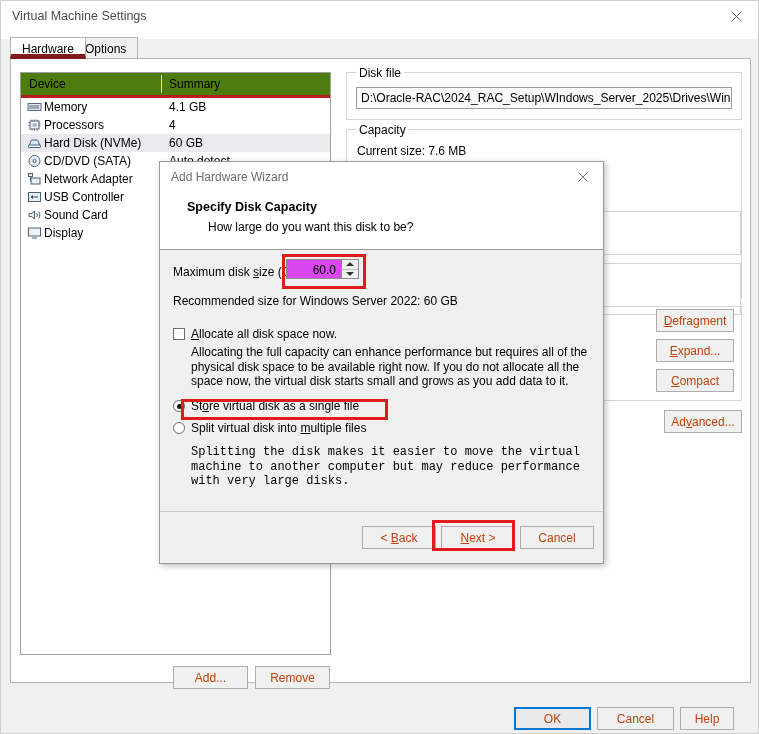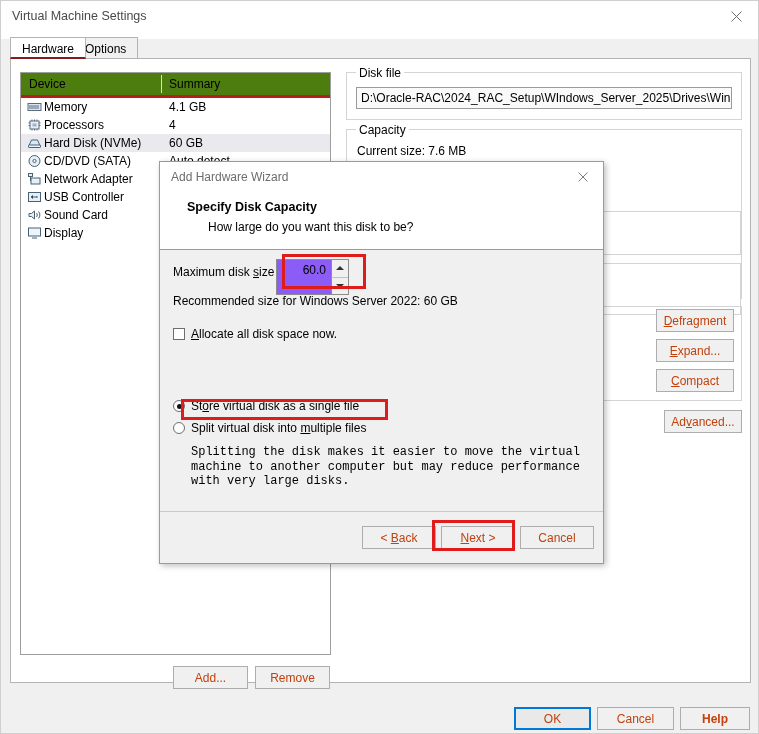--- a/index.html
+++ b/index.html
@@ -60,21 +60,21 @@
     padding: 0 11px;
     line-height: 22px;
     font-size: 12px;
     border: 1px solid #b4b4b4;
     box-sizing: border-box;
     background: #f0f0f0;
     cursor: default;
   }
   .tab.active {
     background: #ffffff;
-    border-bottom: 2px solid #7f1d1d;
+    border-bottom: 5px solid #7f1d1d;
     z-index: 3;
   }
   .tab-hardware { left: 0; }
   .tab-options  { left: 63px; }
 
   .tabpage {
     position: absolute;
     left: 9px; top: 57px;
     width: 741px; height: 625px;
     background: #ffffff;
@@ -194,21 +194,21 @@
 
   .btn-defragment { position: absolute; left: 655px; top: 308px; width: 78px; height: 23px; }
   .btn-expand     { position: absolute; left: 655px; top: 338px; width: 78px; height: 23px; }
   .btn-compact    { position: absolute; left: 655px; top: 368px; width: 78px; height: 23px; }
   .btn-advanced   { position: absolute; left: 663px; top: 409px; width: 78px; height: 23px; }
 
   
   .btn-ok     { position: absolute; left: 513px; top: 706px; width: 77px; height: 23px;
                 border: 2px solid #0078d7; background: #e9e9e9; }
   .btn-cancel { position: absolute; left: 596px; top: 706px; width: 77px; height: 23px; }
-  .btn-help   { position: absolute; left: 679px; top: 706px; width: 70px; height: 23px; font-weight: bold; }
+  .btn-help   { position: absolute; left: 679px; top: 706px; width: 54px; height: 23px; }
 
   
   .wizard {
     position: absolute;
     left: 158px; top: 160px;
     width: 445px; height: 403px;
     background: #f0f0f0;
     border: 1px solid #9a9a9a;
     box-shadow: 2px 2px 6px rgba(0,0,0,0.25);
     box-sizing: border-box;
@@ -256,23 +256,23 @@
     width: 100%; height: 52px;
     background: #f0f0f0;
     border-top: 1px solid #c8c8c8;
     box-sizing: border-box;
   }
   .wiz-lbl-maxsize {
     position: absolute; left: 13px; top: 14px;
     font-size: 12px;
   }
   .spin-wrap {
-    position: absolute; left: 116px; top: 8px;
-    width: 73px; height: 36px;
-    background: #8b5cf6;
+    position: absolute; left: 126px; top: 8px;
+    width: 73px; height: 20px;
+    background: #d946ef;
     border: 1px solid #8c8c8c;
     box-sizing: border-box;
   }
   .spin-value {
     position: absolute; right: 22px; top: 3px;
     font-size: 12px; text-align: right;
   }
   .spin-btns {
     position: absolute; right: 0; top: 0;
     width: 17px; height: 100%;
@@ -542,20 +542,21 @@
         </span>
       </div>
       <div class="hl-red hl-spin"></div>
 
       <div class="wiz-recommend">Recommended size for Windows Server 2022: 60 GB</div>
 
       <div class="checkrow">
         <span class="cb"></span><u>A</u><span>llocate all disk space now.</span>
       </div>
 
+      <div class="para para-alloc">Allocating the full capacity can enhance performance but requires all of the physical disk space to be available right now. If you do not allocate all the space now, the virtual disk starts small and grows as you add data to it.</div>
 
       <div class="radiorow radio-split">
         <span class="rb"></span><span>Split virtual disk into </span><u>m</u><span>ultiple files</span>
       </div>
 
       <div class="radiorow radio-single">
         <span class="rb checked"></span><span>St</span><u>o</u><span>re virtual disk as a single file</span>
         <div class="hl-red hl-radio"></div>
       </div>
 

